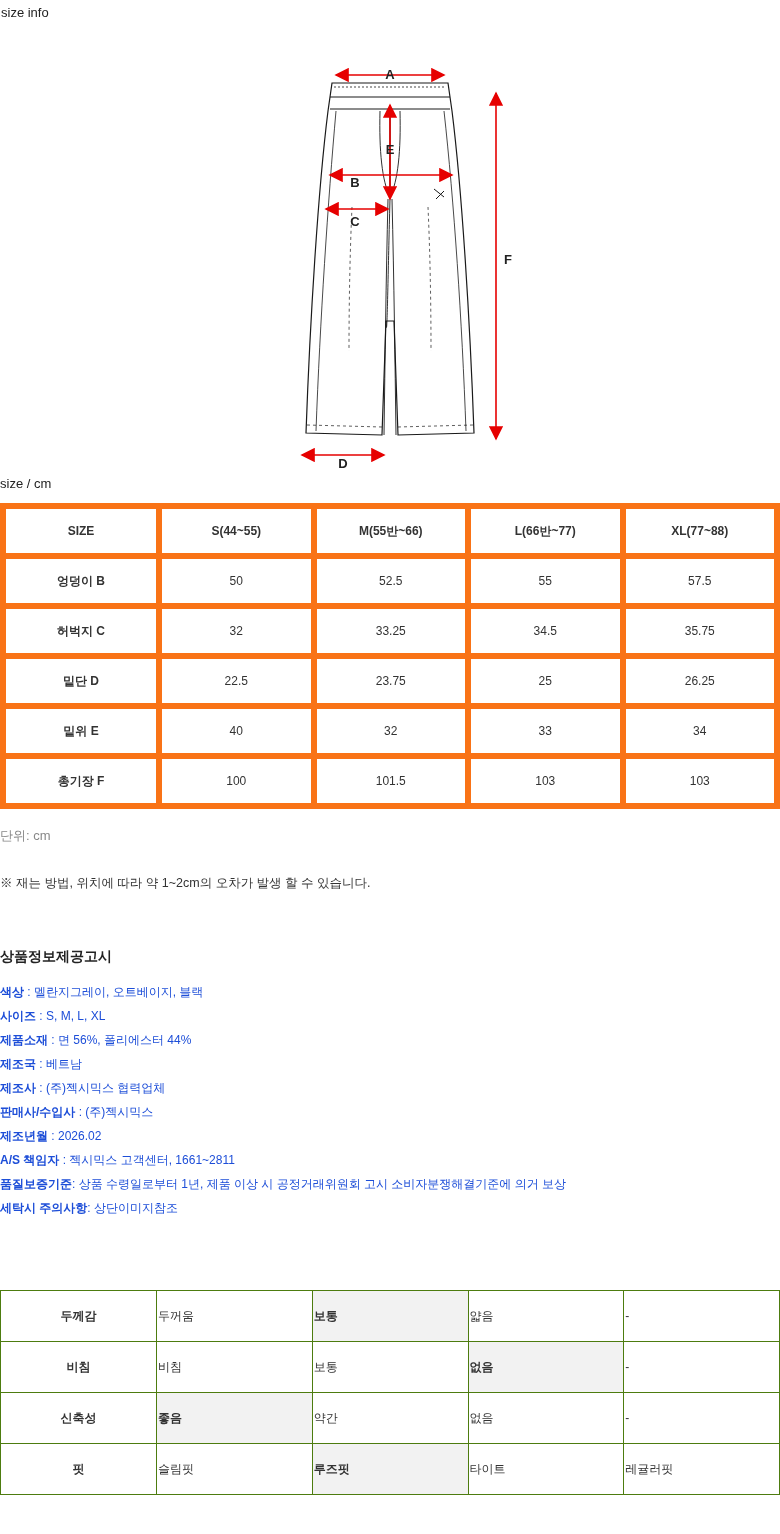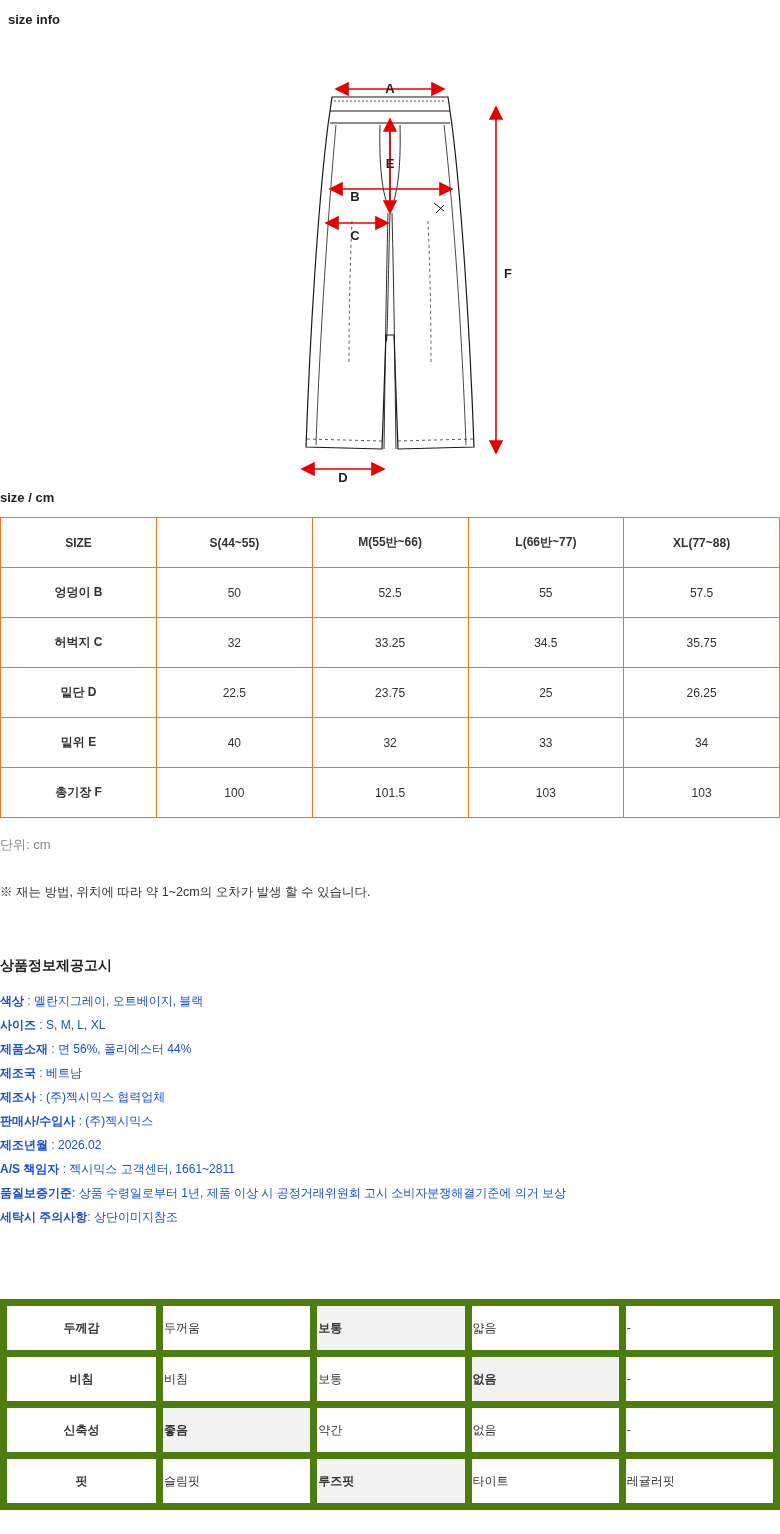--- a/index.html
+++ b/index.html
@@ -14,46 +14,46 @@
     color: #222222;
     -webkit-font-smoothing: antialiased;
   }
   .page {
     width: 780px;
     position: relative;
     padding: 0;
   }
   .section-title {
     font-size: 13px;
-    font-weight: bold;
+    font-weight: normal;
     color: #222;
-    margin: 8px;
+    margin: 1px;
     padding: 4px 0 0 0;
   }
 
   .diagram-wrap {
     width: 780px;
     height: 455px;
     position: relative;
   }
   .diagram-wrap svg { display: block; }
 
   .size-cm-title {
     font-size: 13px;
-    font-weight: bold;
+    font-weight: normal;
     margin: 0 0 12px 0;
   }
 
   table.sizetable {
     width: 780px;
     border-collapse: collapse;
     table-layout: fixed;
   }
   table.sizetable th, table.sizetable td {
-    border: 1px solid #f97316;
+    border: 6px solid #f97316;
     height: 50px;
     text-align: center;
     vertical-align: middle;
     font-size: 12px;
     font-weight: normal;
     color: #333;
   }
   table.sizetable th.rowhead, table.sizetable th.colhead {
     font-weight: bold;
     font-size: 12px;
@@ -86,21 +86,21 @@
     font-weight: bold;
   }
 
   table.feeltable {
     width: 780px;
     border-collapse: collapse;
     table-layout: fixed;
     margin-top: 70px;
   }
   table.feeltable td, table.feeltable th {
-    border: 7px solid #4d7c0f;
+    border: 1px solid #4d7c0f;
     height: 51px;
     vertical-align: middle;
     font-size: 12px;
     font-weight: normal;
     color: #333;
   }
   table.feeltable th.rowhead {
     font-weight: bold;
   }
   table.feeltable td.sel {

